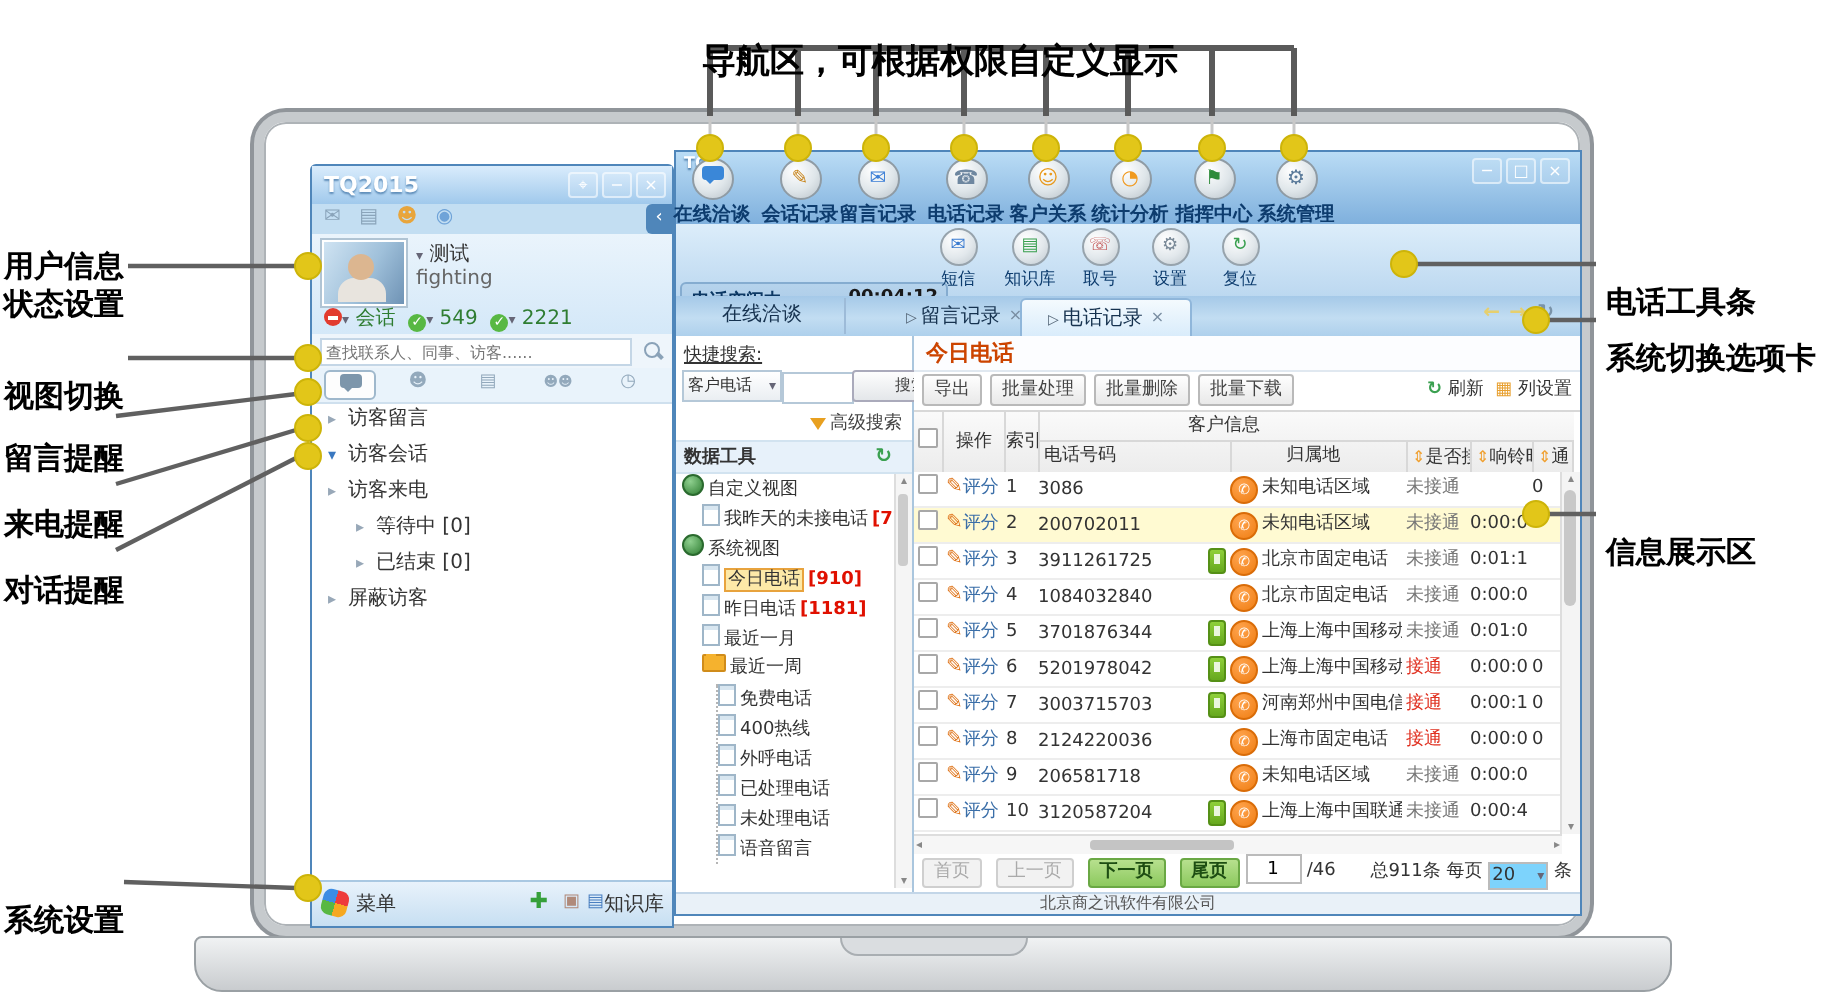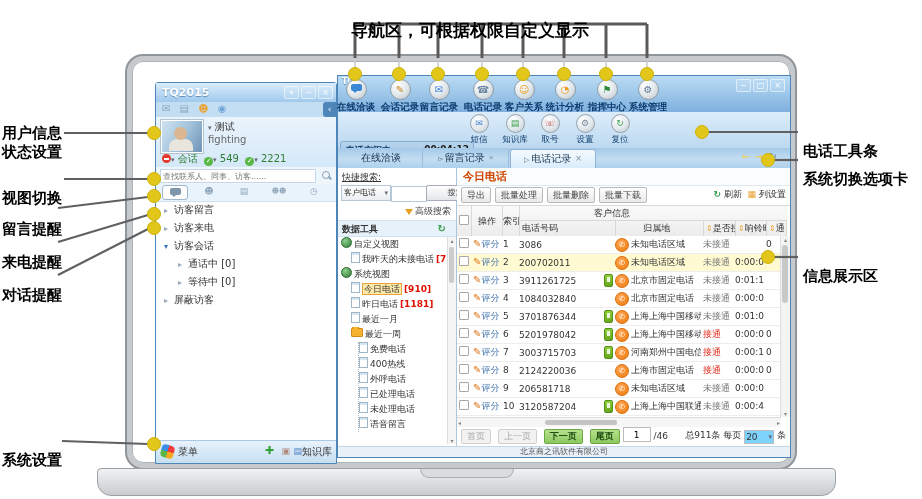--- a/index.html
+++ b/index.html
@@ -228,24 +228,24 @@
     </div>
     <div class="lw-views">
       <span class="vicon sel" style="left:6px"><span class="bubble"></span></span>
       <span class="vicon" style="left:41px">☻</span>
       <span class="vicon" style="left:76px">▤</span>
       <span class="vicon" style="left:111px;font-size:7px">☻☻</span>
       <span class="vicon" style="left:146px">◷</span>
     </div>
     <div id="visitor-tree">
         <div class="vrow"><span class="arr">▸</span><span>访客留言</span></div>
+        <div class="vrow"><span class="arr open">▾</span><span>访客会话</span></div>
         <div class="vrow"><span class="arr">▸</span><span>访客来电</span></div>
-        <div class="vrow"><span class="arr open">▾</span><span>访客会话</span></div>
-        <div class="vrow child"><span class="arr">▸</span><span>通话中 [0]</span></div>
         <div class="vrow child"><span class="arr">▸</span><span>等待中 [0]</span></div>
+        <div class="vrow child"><span class="arr">▸</span><span>已结束 [0]</span></div>
         <div class="vrow"><span class="arr">▸</span><span>屏蔽访客</span></div>
       </div>
     <div class="lw-bottom">
       <span class="pinwheel"></span>
       <span class="menu-label">菜单</span>
       <span class="plus">✚</span>
       <span class="mini">▣</span>
       <span class="kbico">▤</span>
       <span class="kb-label">知识库</span>
     </div>
@@ -302,21 +302,21 @@
             <span class="pb-label">取号</span>
           </span><span class="pb-btn" style="left: 227px;">
             <span class="pb-circle" style="color: rgb(122, 138, 152);">⚙</span>
             <span class="pb-label">设置</span>
           </span><span class="pb-btn" style="left: 262px;">
             <span class="pb-circle" style="color: rgb(58, 160, 80);">↻</span>
             <span class="pb-label">复位</span>
           </span></span>
     </div>
     <div class="tabstrip">
-      <span id="tabs"><span class="tab" style="left: 2px; width: 82px;"><span>在线洽谈</span></span><span class="tab" style="left: 86px; width: 84px; font-family: Liberation Mono, monospace;"><span class="run">▷</span><span>留言记录</span><span class="x">×</span></span><span class="tab active" style="left: 172px; width: 84px;"><span class="run">▷</span><span>电话记录</span><span class="x">×</span></span></span>
+      <span id="tabs"><span class="tab" style="left: 2px; width: 82px;"><span>在线洽谈</span></span><span class="tab" style="left: 102px; width: 84px;"><span class="run">▷</span><span>留言记录</span><span class="x">×</span></span><span class="tab active" style="left: 172px; width: 84px;"><span class="run">▷</span><span>电话记录</span><span class="x">×</span></span></span>
       <span class="tabnav" style="right:40px">←</span>
       <span class="tabnav" style="right:27px">→</span>
       <span class="tabref" style="right:13px">↻</span>
     </div>
 
     <div id="mid-panel">
       <div class="qs-label" style="font-size:9px">快捷搜索:</div>
       <div class="sel-box" style="left:3px;top:17px;width:44px">
         <span>客户电话</span><span class="caret">▾</span>
       </div>

